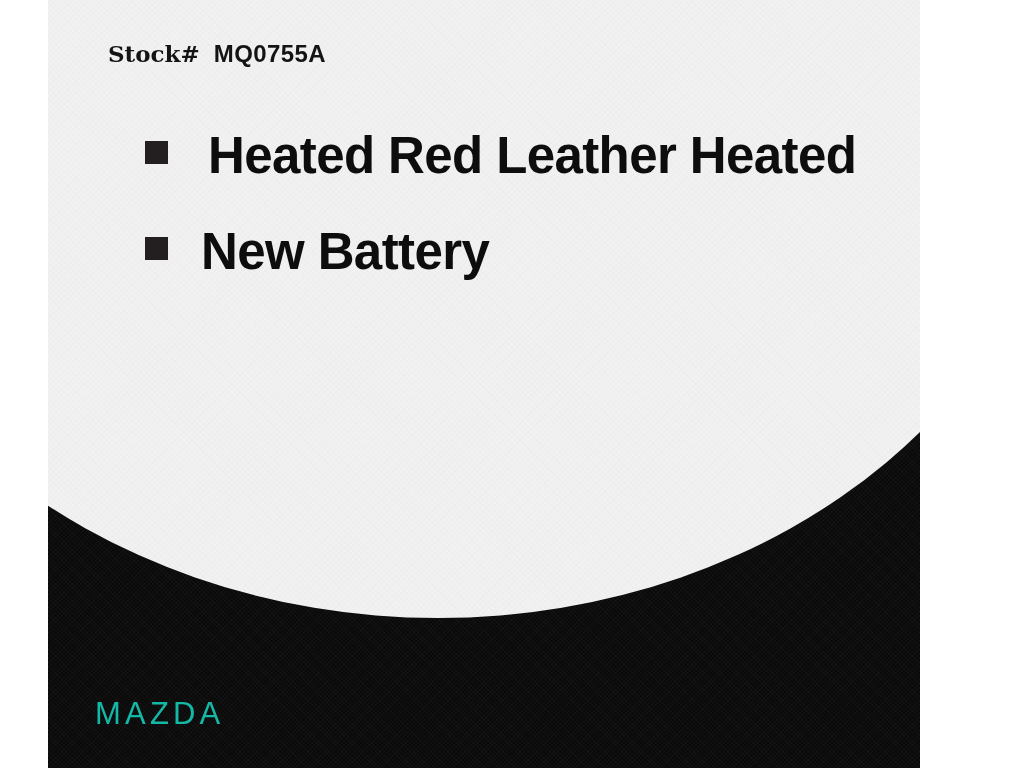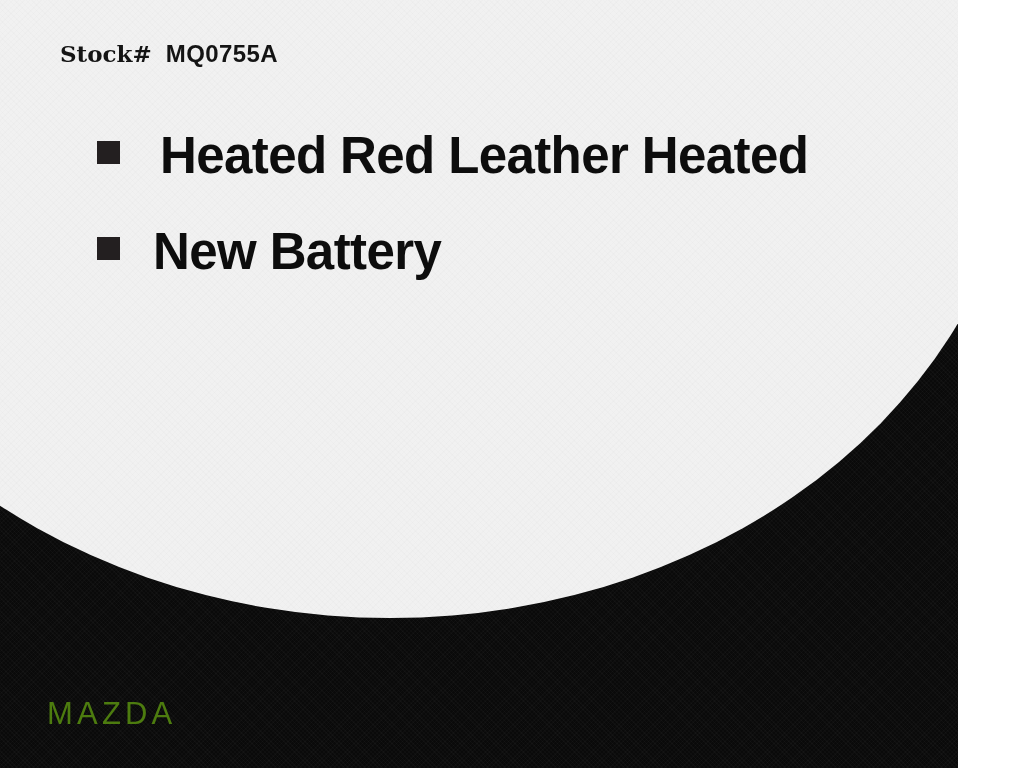--- a/index.html
+++ b/index.html
@@ -9,24 +9,25 @@
   }
   body {
     width: 1024px;
     height: 768px;
     overflow: hidden;
     font-family: "Liberation Sans", sans-serif;
   }
 
   #slide {
     position: relative;
-    width: 958px;
+    width: 872px;
     height: 768px;
     background: #0a0a0a;
     overflow: hidden;
+    margin-left: 48px;
   }
 
   
   #dark-texture {
     position: absolute;
     inset: 0;
     background-image:
       repeating-linear-gradient(45deg,  rgba(255,255,255,0.022) 0 1px, transparent 1px 3px),
       repeating-linear-gradient(-45deg, rgba(255,255,255,0.018) 0 1px, transparent 1px 3px);
     pointer-events: none;
@@ -102,21 +103,21 @@
   }
   .feature-item.tight .feature-text {
     margin-left: 33px;
   }
 
   
   #brand {
     position: absolute;
     left: 47px;
     bottom: 36px;
-    color: #4d7c0f;
+    color: #14b8a6;
   }
   #brand-name {
     font-family: "Liberation Sans", sans-serif;
     font-weight: 400;
     font-size: 31px;
     letter-spacing: 4.2px;
     line-height: 36px;
   }
   #brand-tagline {
     font-family: "Liberation Sans", sans-serif;

